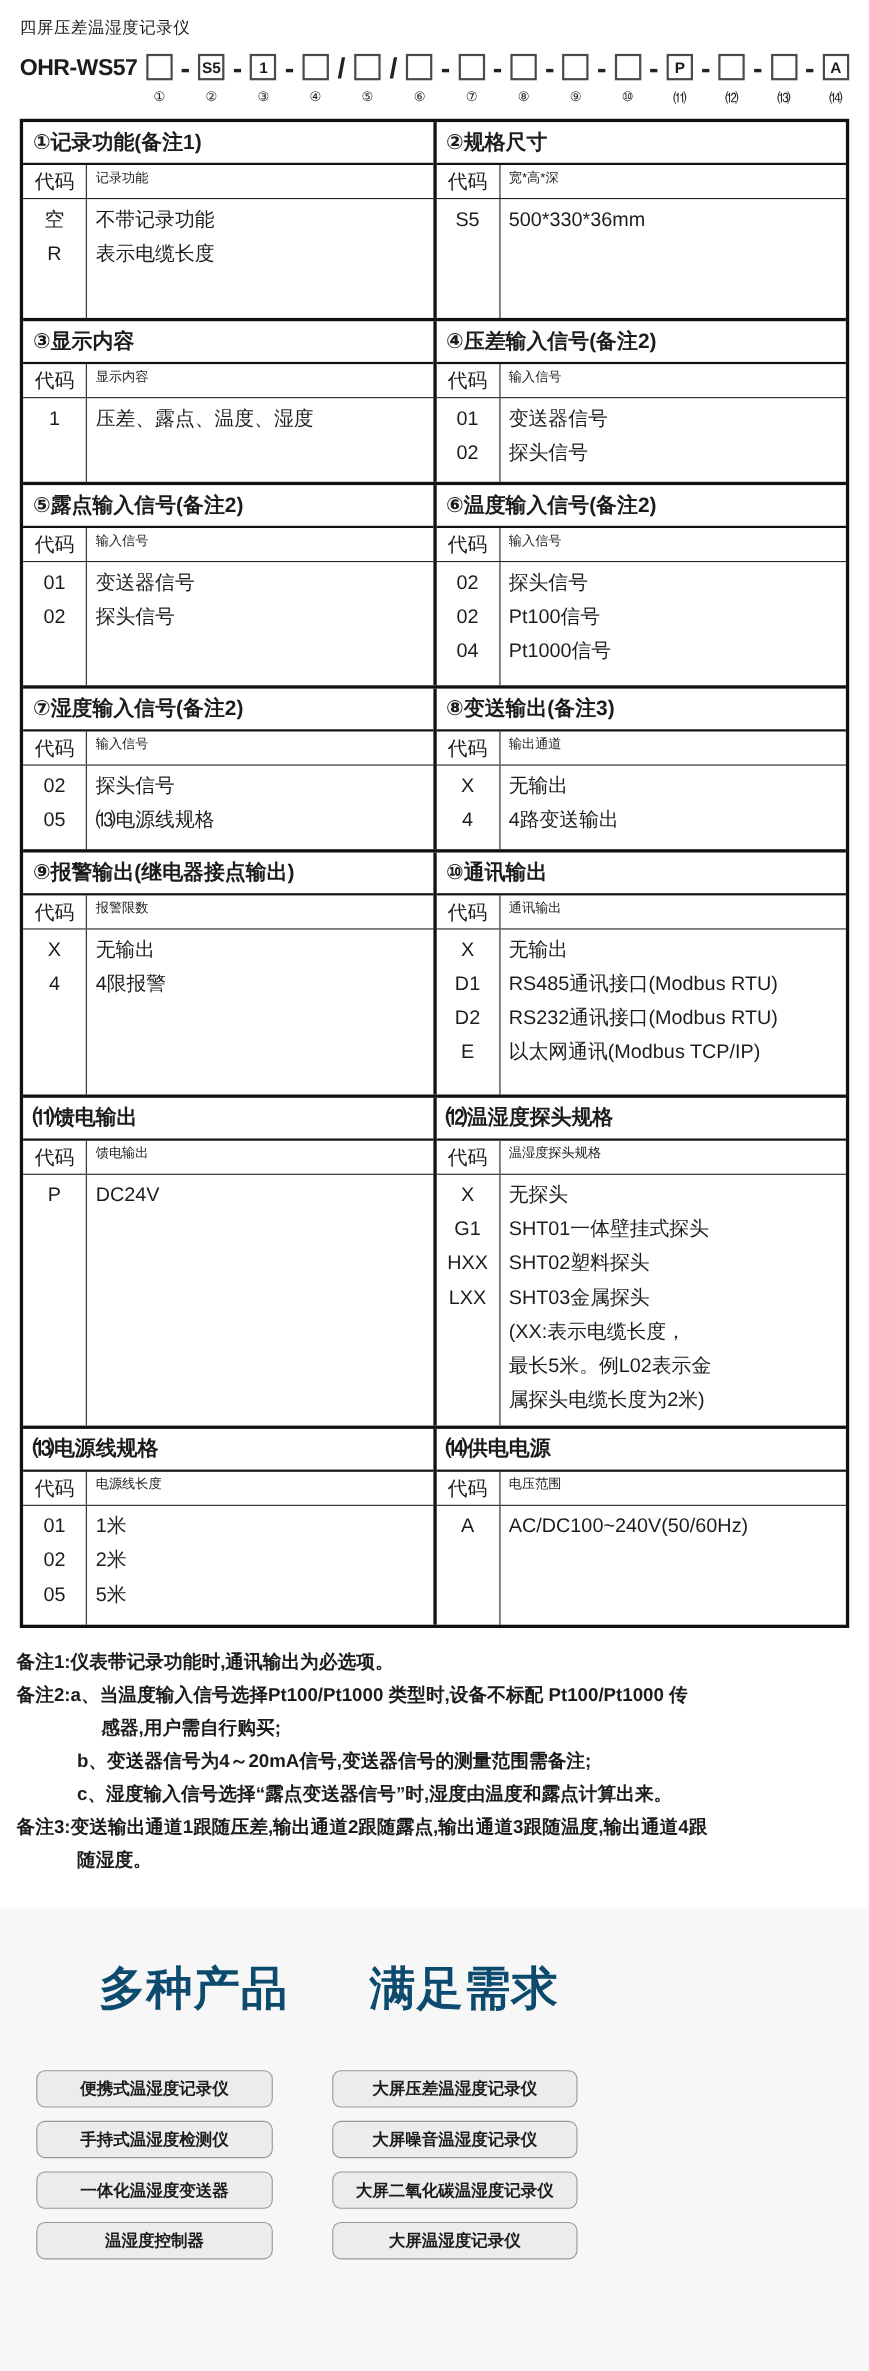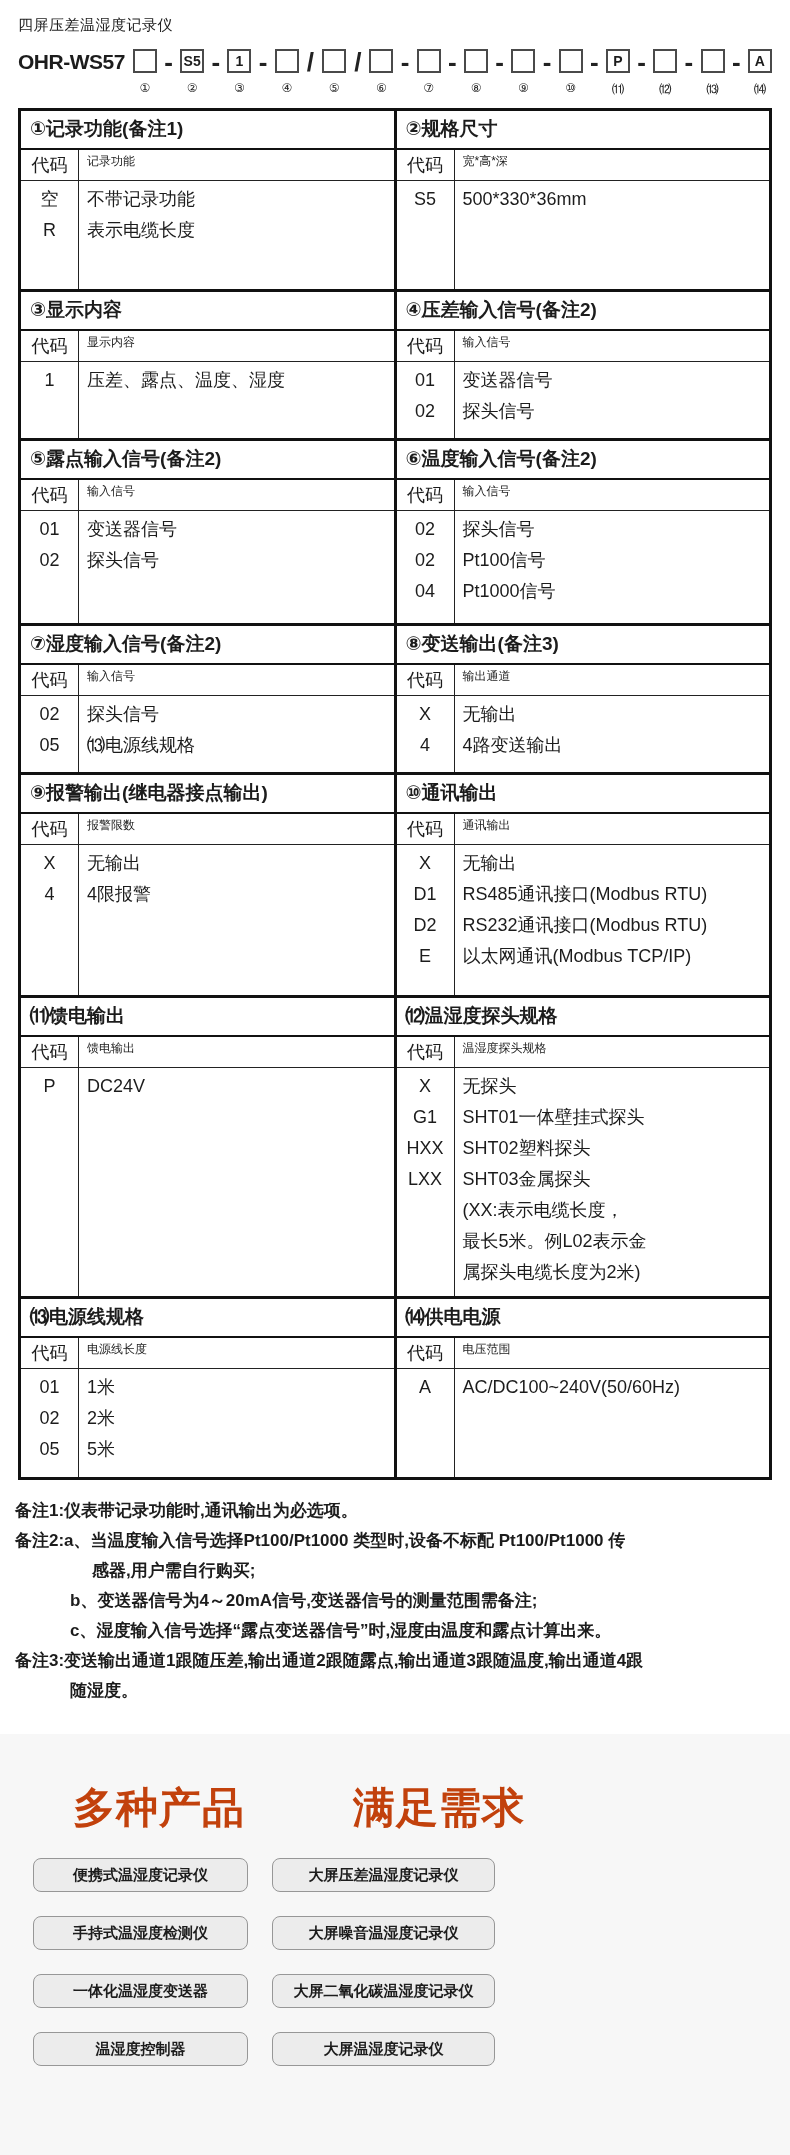--- a/index.html
+++ b/index.html
@@ -45,22 +45,22 @@
 
   
   .notes { margin:16px 18px 0 15px; font-size:17px; font-weight:600; }
   .note-line { line-height:30px; }
   .ind1 { padding-left:55px; }
   .ind2 { padding-left:77px; }
 
   
   .footer { flex:1; background:#f7f7f7; margin-top:28px; padding-top:46px; }
   .footer-inner { width:492px; margin-left:33px; }
-  .footer-heading { display:flex; justify-content:space-between; gap:74px; padding-left:40px; font-size:42px; font-weight:900; color:#c2410c; letter-spacing:1px; }
-  .product-grid { display:grid; grid-template-columns:215px 223px; column-gap:54px; row-gap:12px; margin-top:22px;gap:24px; }
+  .footer-heading { display:flex; justify-content:center; gap:74px; padding-left:40px; font-size:42px; font-weight:900; color:#0c4a6e; letter-spacing:1px; }
+  .product-grid { display:grid; grid-template-columns:215px 223px; column-gap:54px; row-gap:12px; margin-top:46px; }
   .btn { height:34px; border:1px solid #979797; border-radius:8px; background:#ececec; display:flex; align-items:center; justify-content:center; font-size:15px; font-weight:600; color:#1c1c1c; white-space:nowrap; cursor:pointer; }
 </style>
 </head>
 <body>
 
 <div class="page">
   <div class="top">
     <div class="page-title">四屏压差温湿度记录仪</div>
 
     <div class="model-row">

